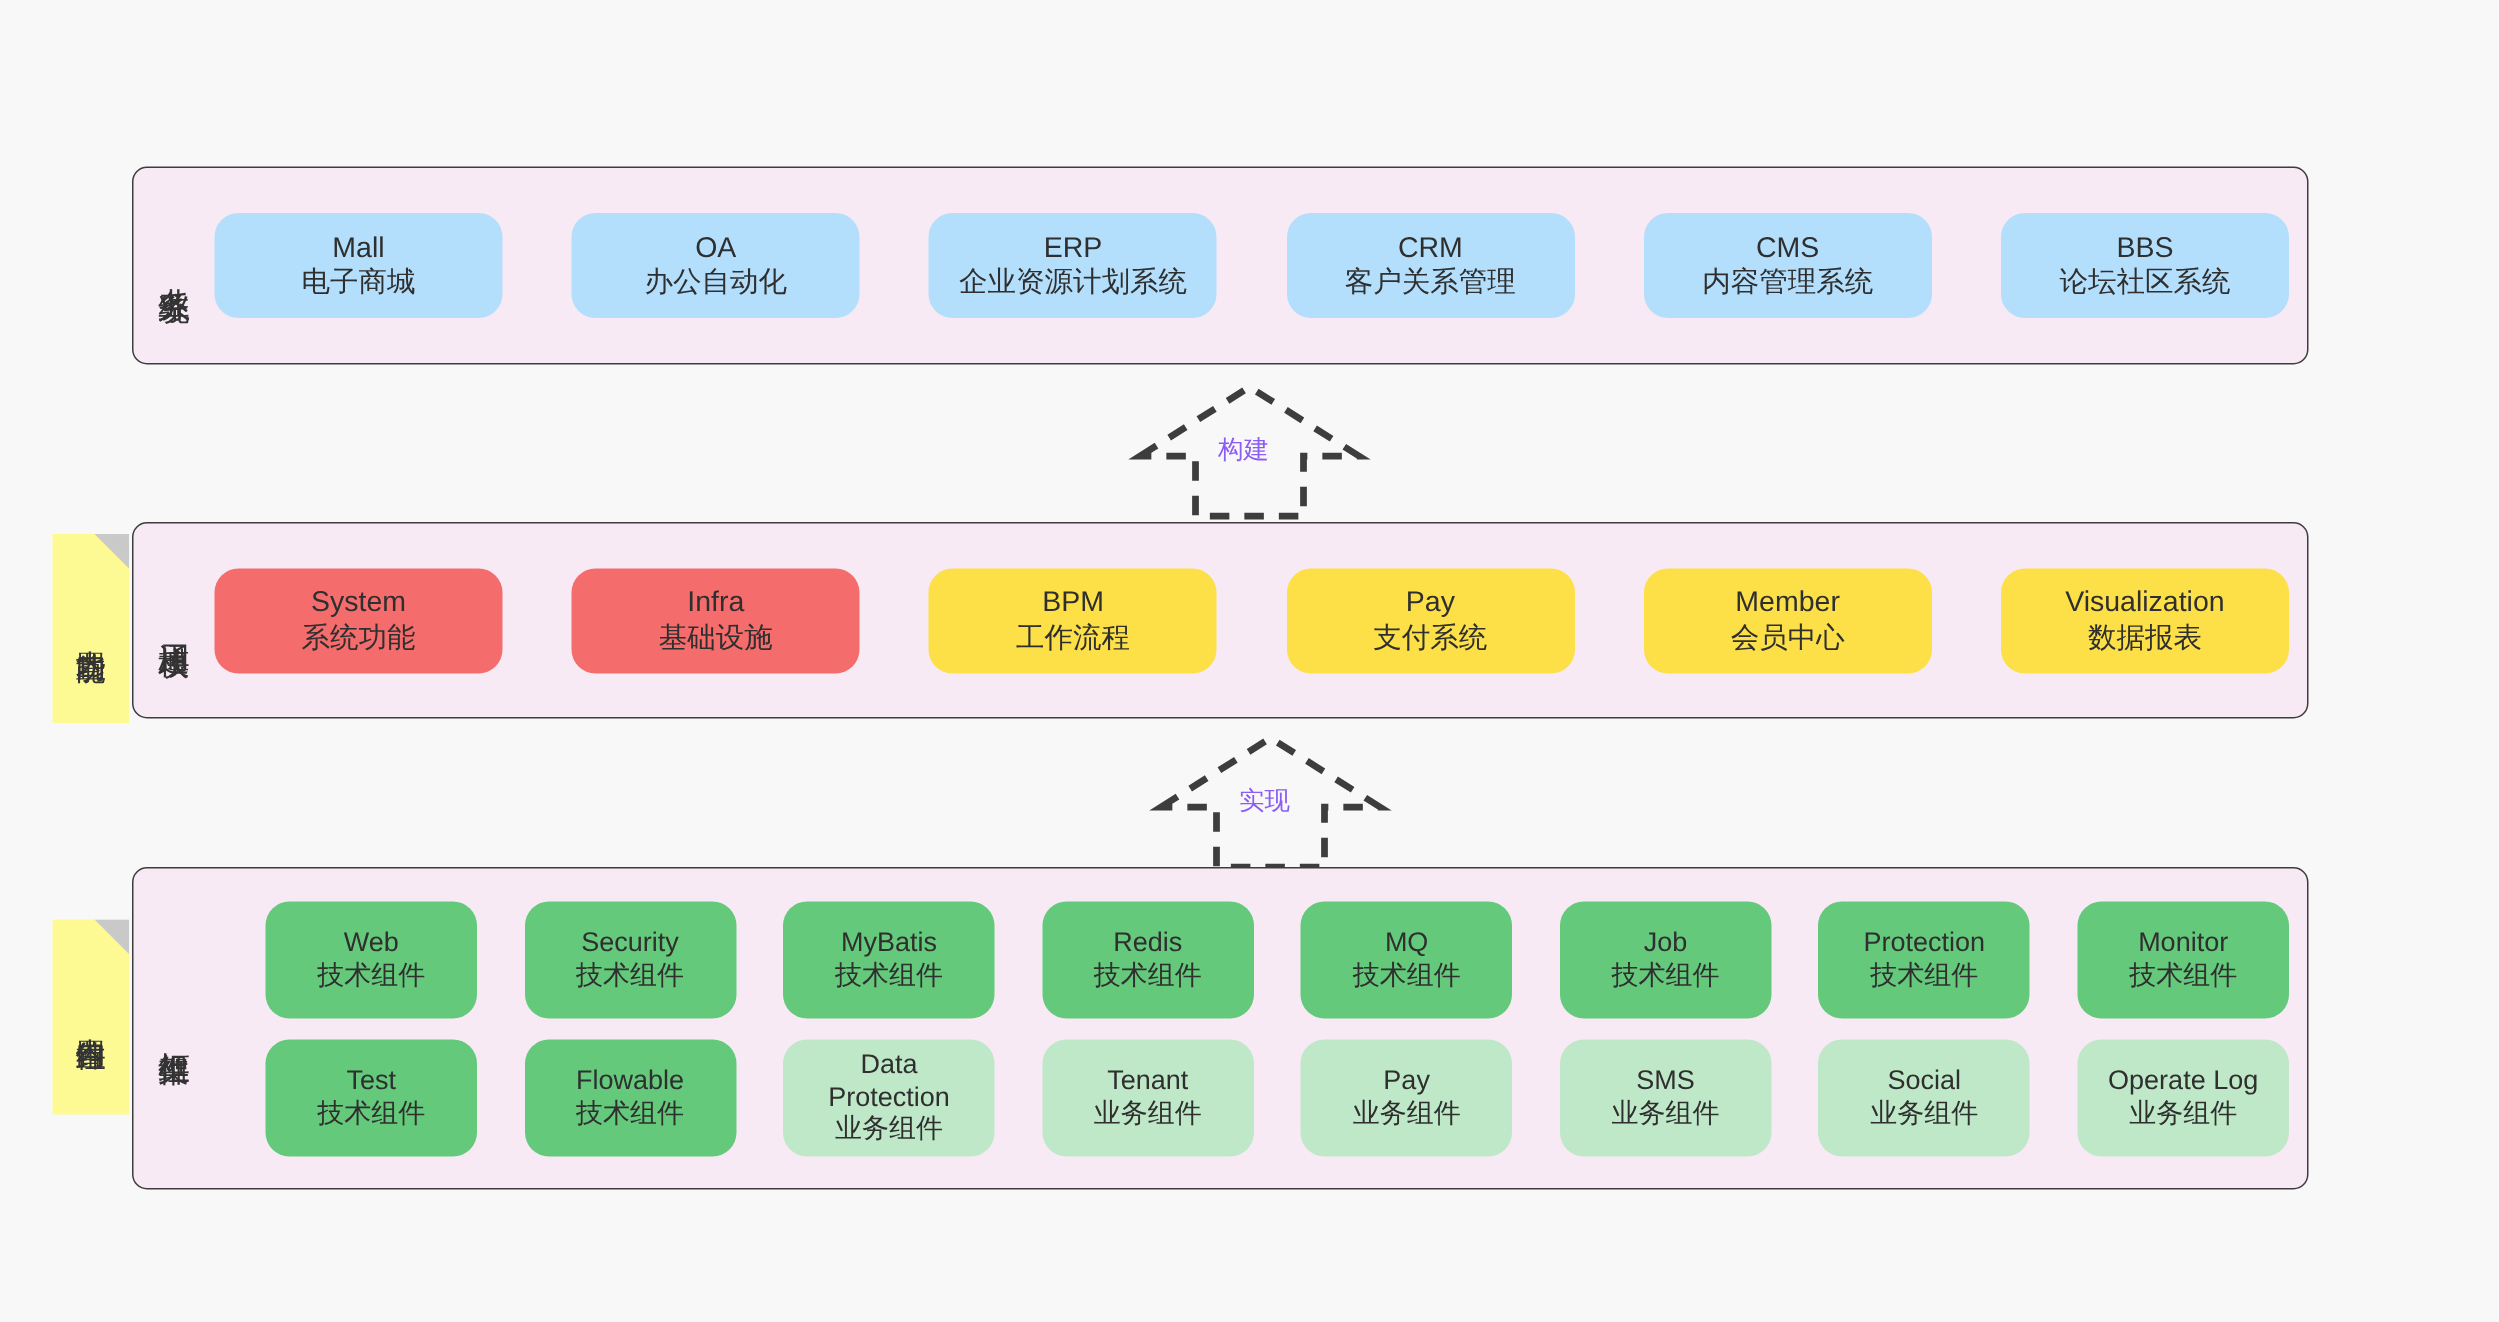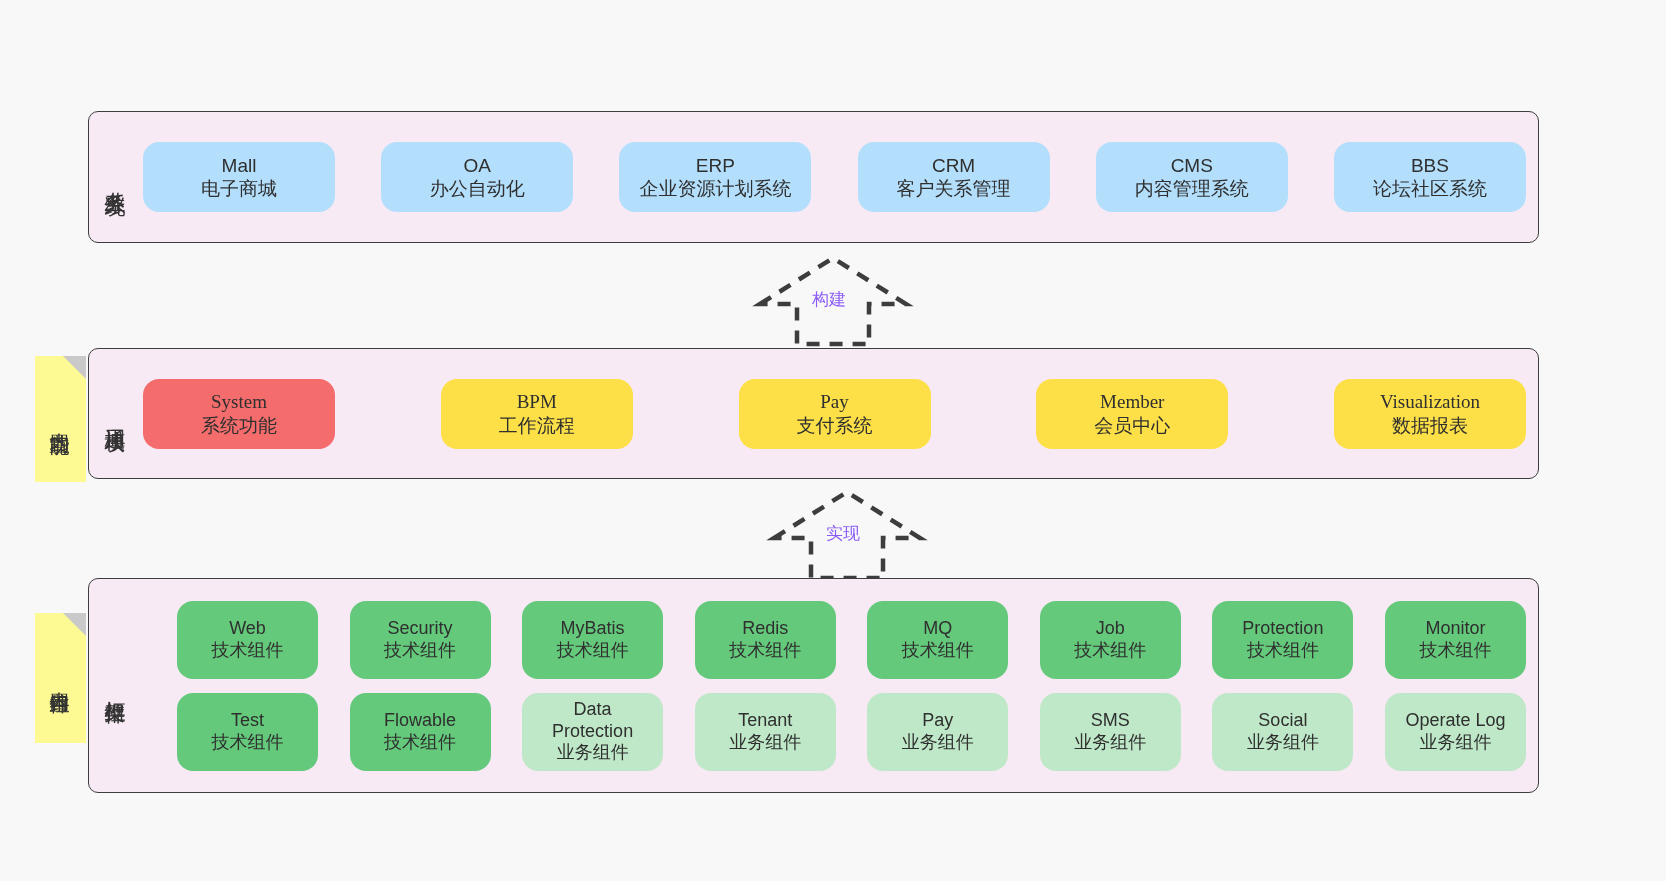--- a/index.html
+++ b/index.html
@@ -88,21 +88,21 @@
   
   #layer-biz {
     left: 88px; top: 111px; width: 1451px; height: 132px;
   }
   #layer-biz .layer-body { padding-left: 2px; }
   #layer-biz .node { width: 192px; height: 70px; }
 
   #layer-common {
     left: 88px; top: 348px; width: 1451px; height: 131px;
   }
-  #layer-common .layer-body { padding-left: 2px; font-family: Liberation Serif, serif; }
+  #layer-common .layer-body { padding-left: 2px; }
   #layer-common .node { width: 192px; height: 70px; }
 
   #layer-frame {
     left: 88px; top: 578px; width: 1451px; height: 215px; gap: 34px;
   }
   #layer-frame .layer-body {
     padding-left: 2px;
     gap: 14px;
   }
   #layer-frame .node { width: 141px; height: 78px; }
@@ -201,20 +201,24 @@
     <span class="fold"></span>
   </div>
   <div class="layer" id="layer-common">
     <div class="layer-label">通用模块</div>
     <div class="layer-body">
       <div class="row" id="row-common">
           <div class="node c-red">
             <div class="t1">System</div>
             <div class="t2">系统功能</div>
           </div>
+          <div class="node c-red">
+            <div class="t1">Infra</div>
+            <div class="t2">基础设施</div>
+          </div>
           <div class="node c-pink">
             <div class="t1">BPM</div>
             <div class="t2">工作流程</div>
           </div>
           <div class="node c-pink">
             <div class="t1">Pay</div>
             <div class="t2">支付系统</div>
           </div>
           <div class="node c-pink">
             <div class="t1">Member</div>

